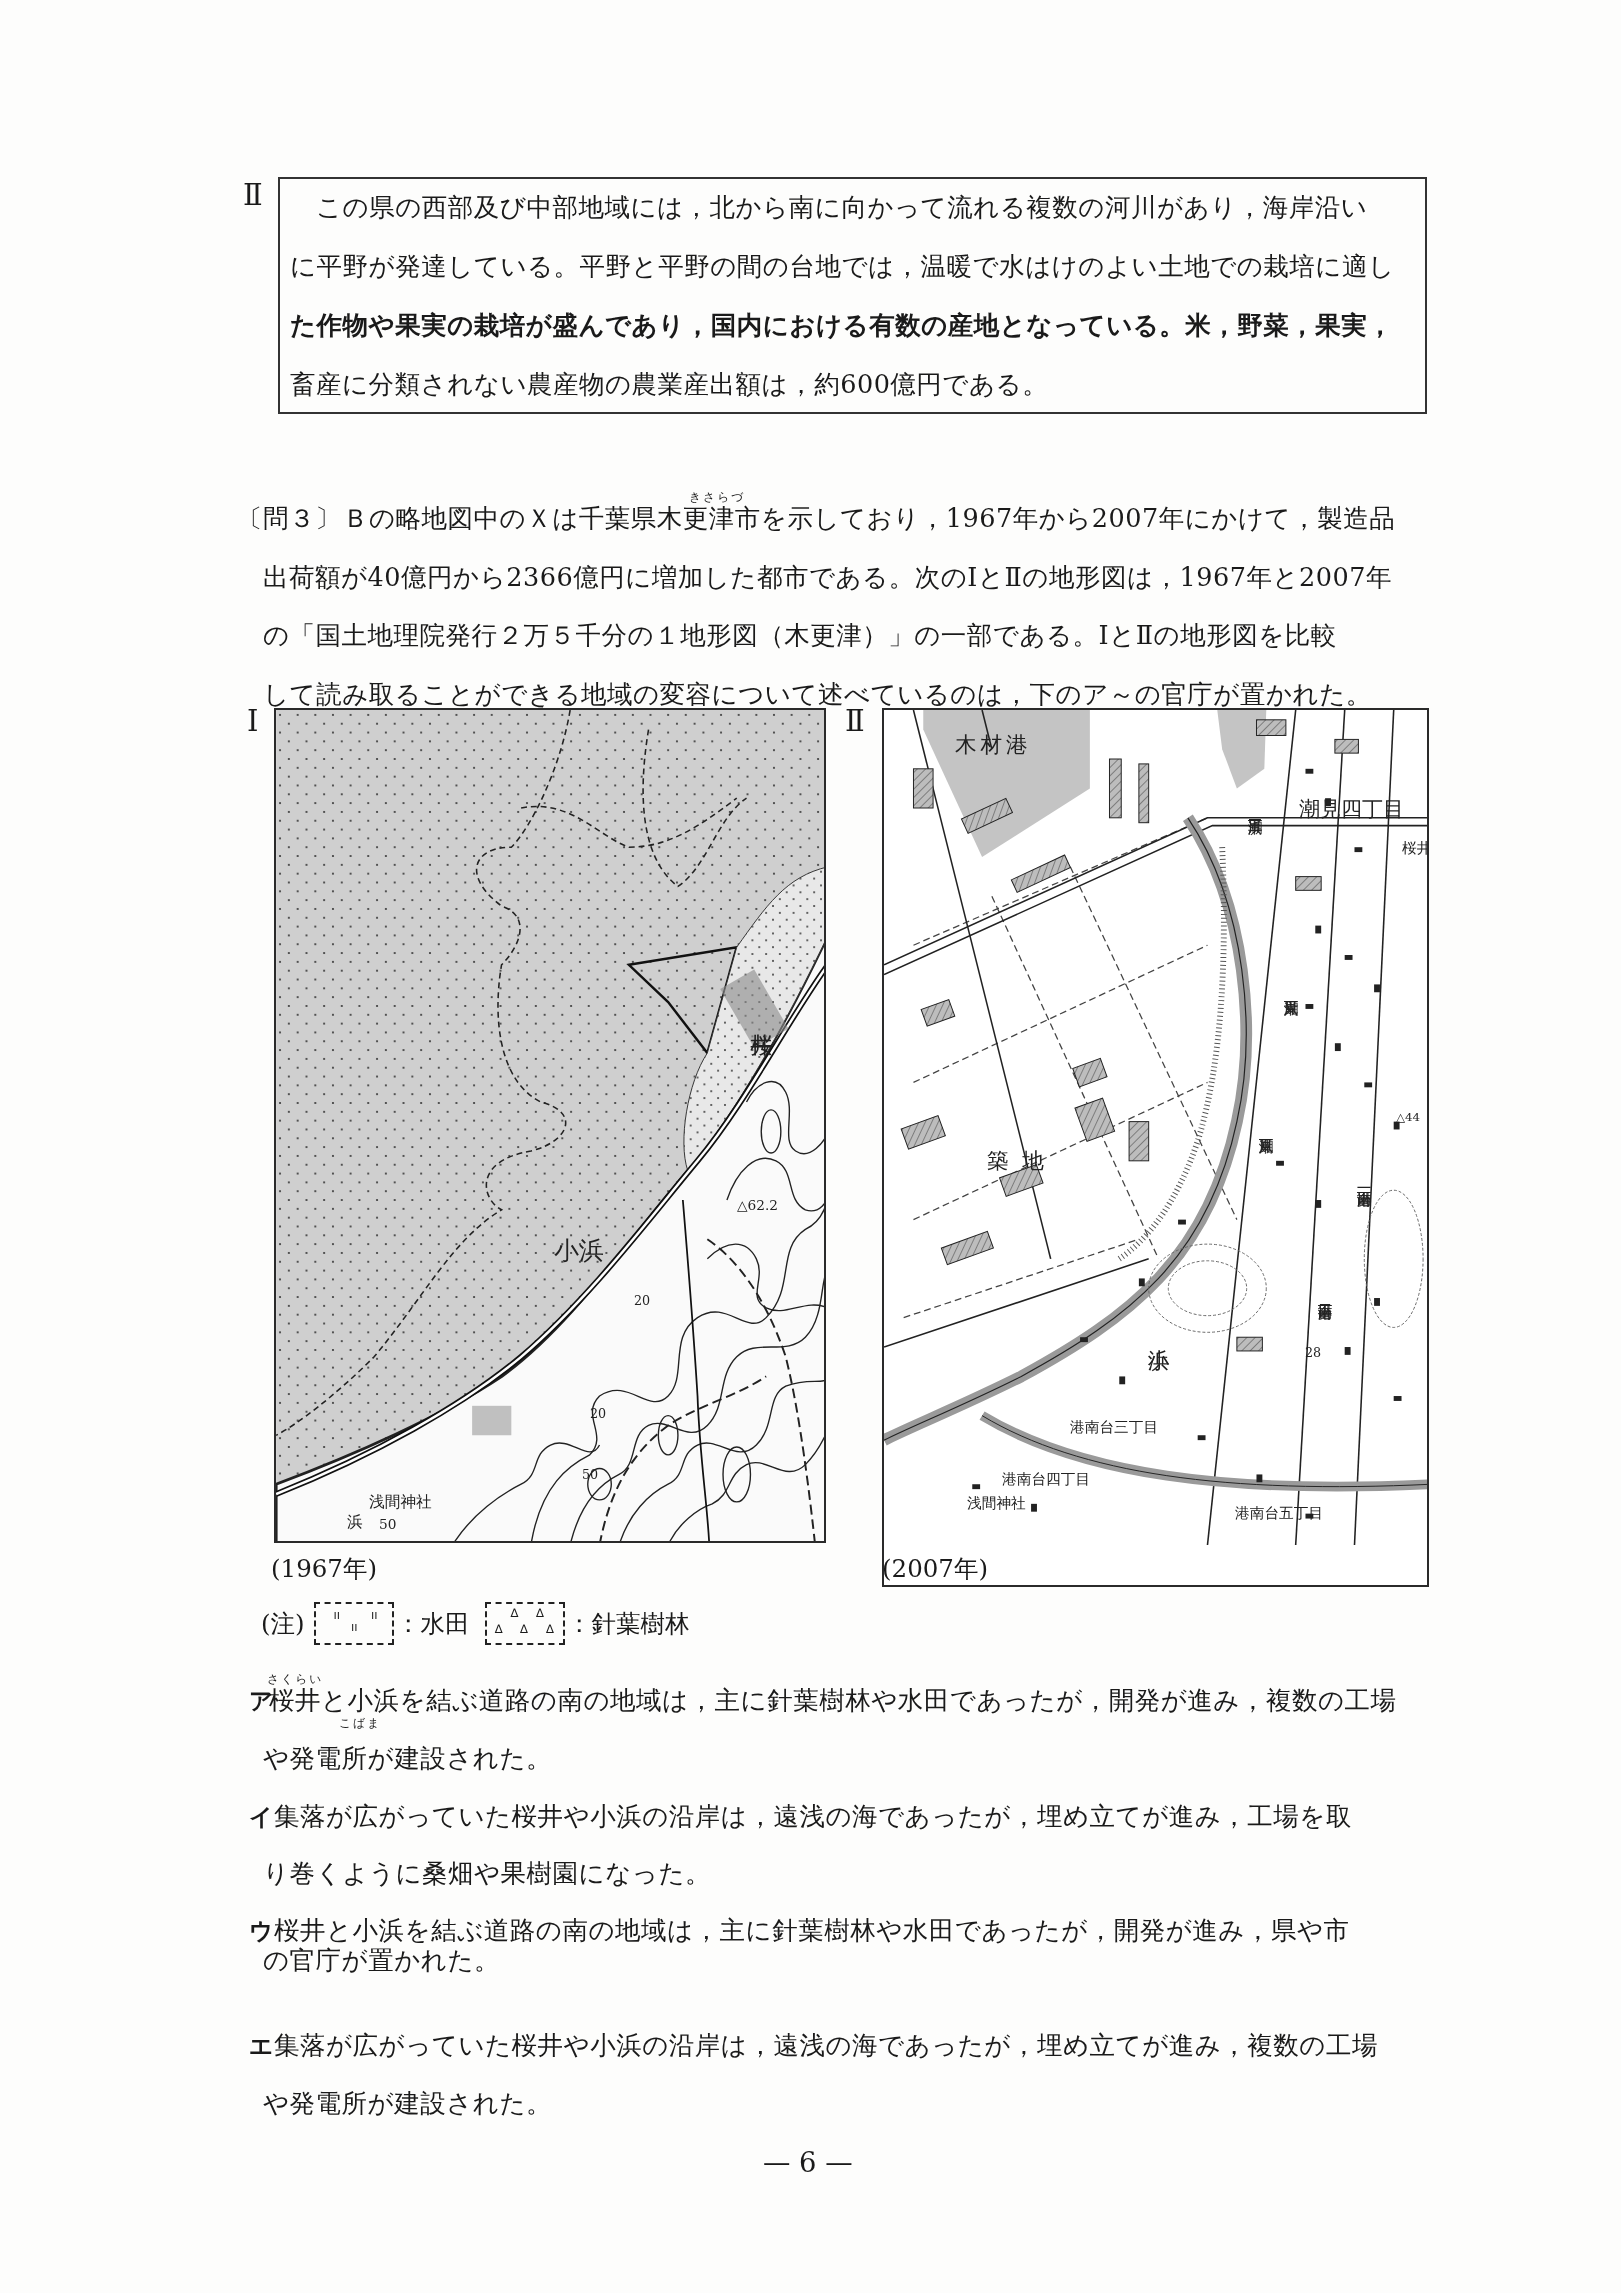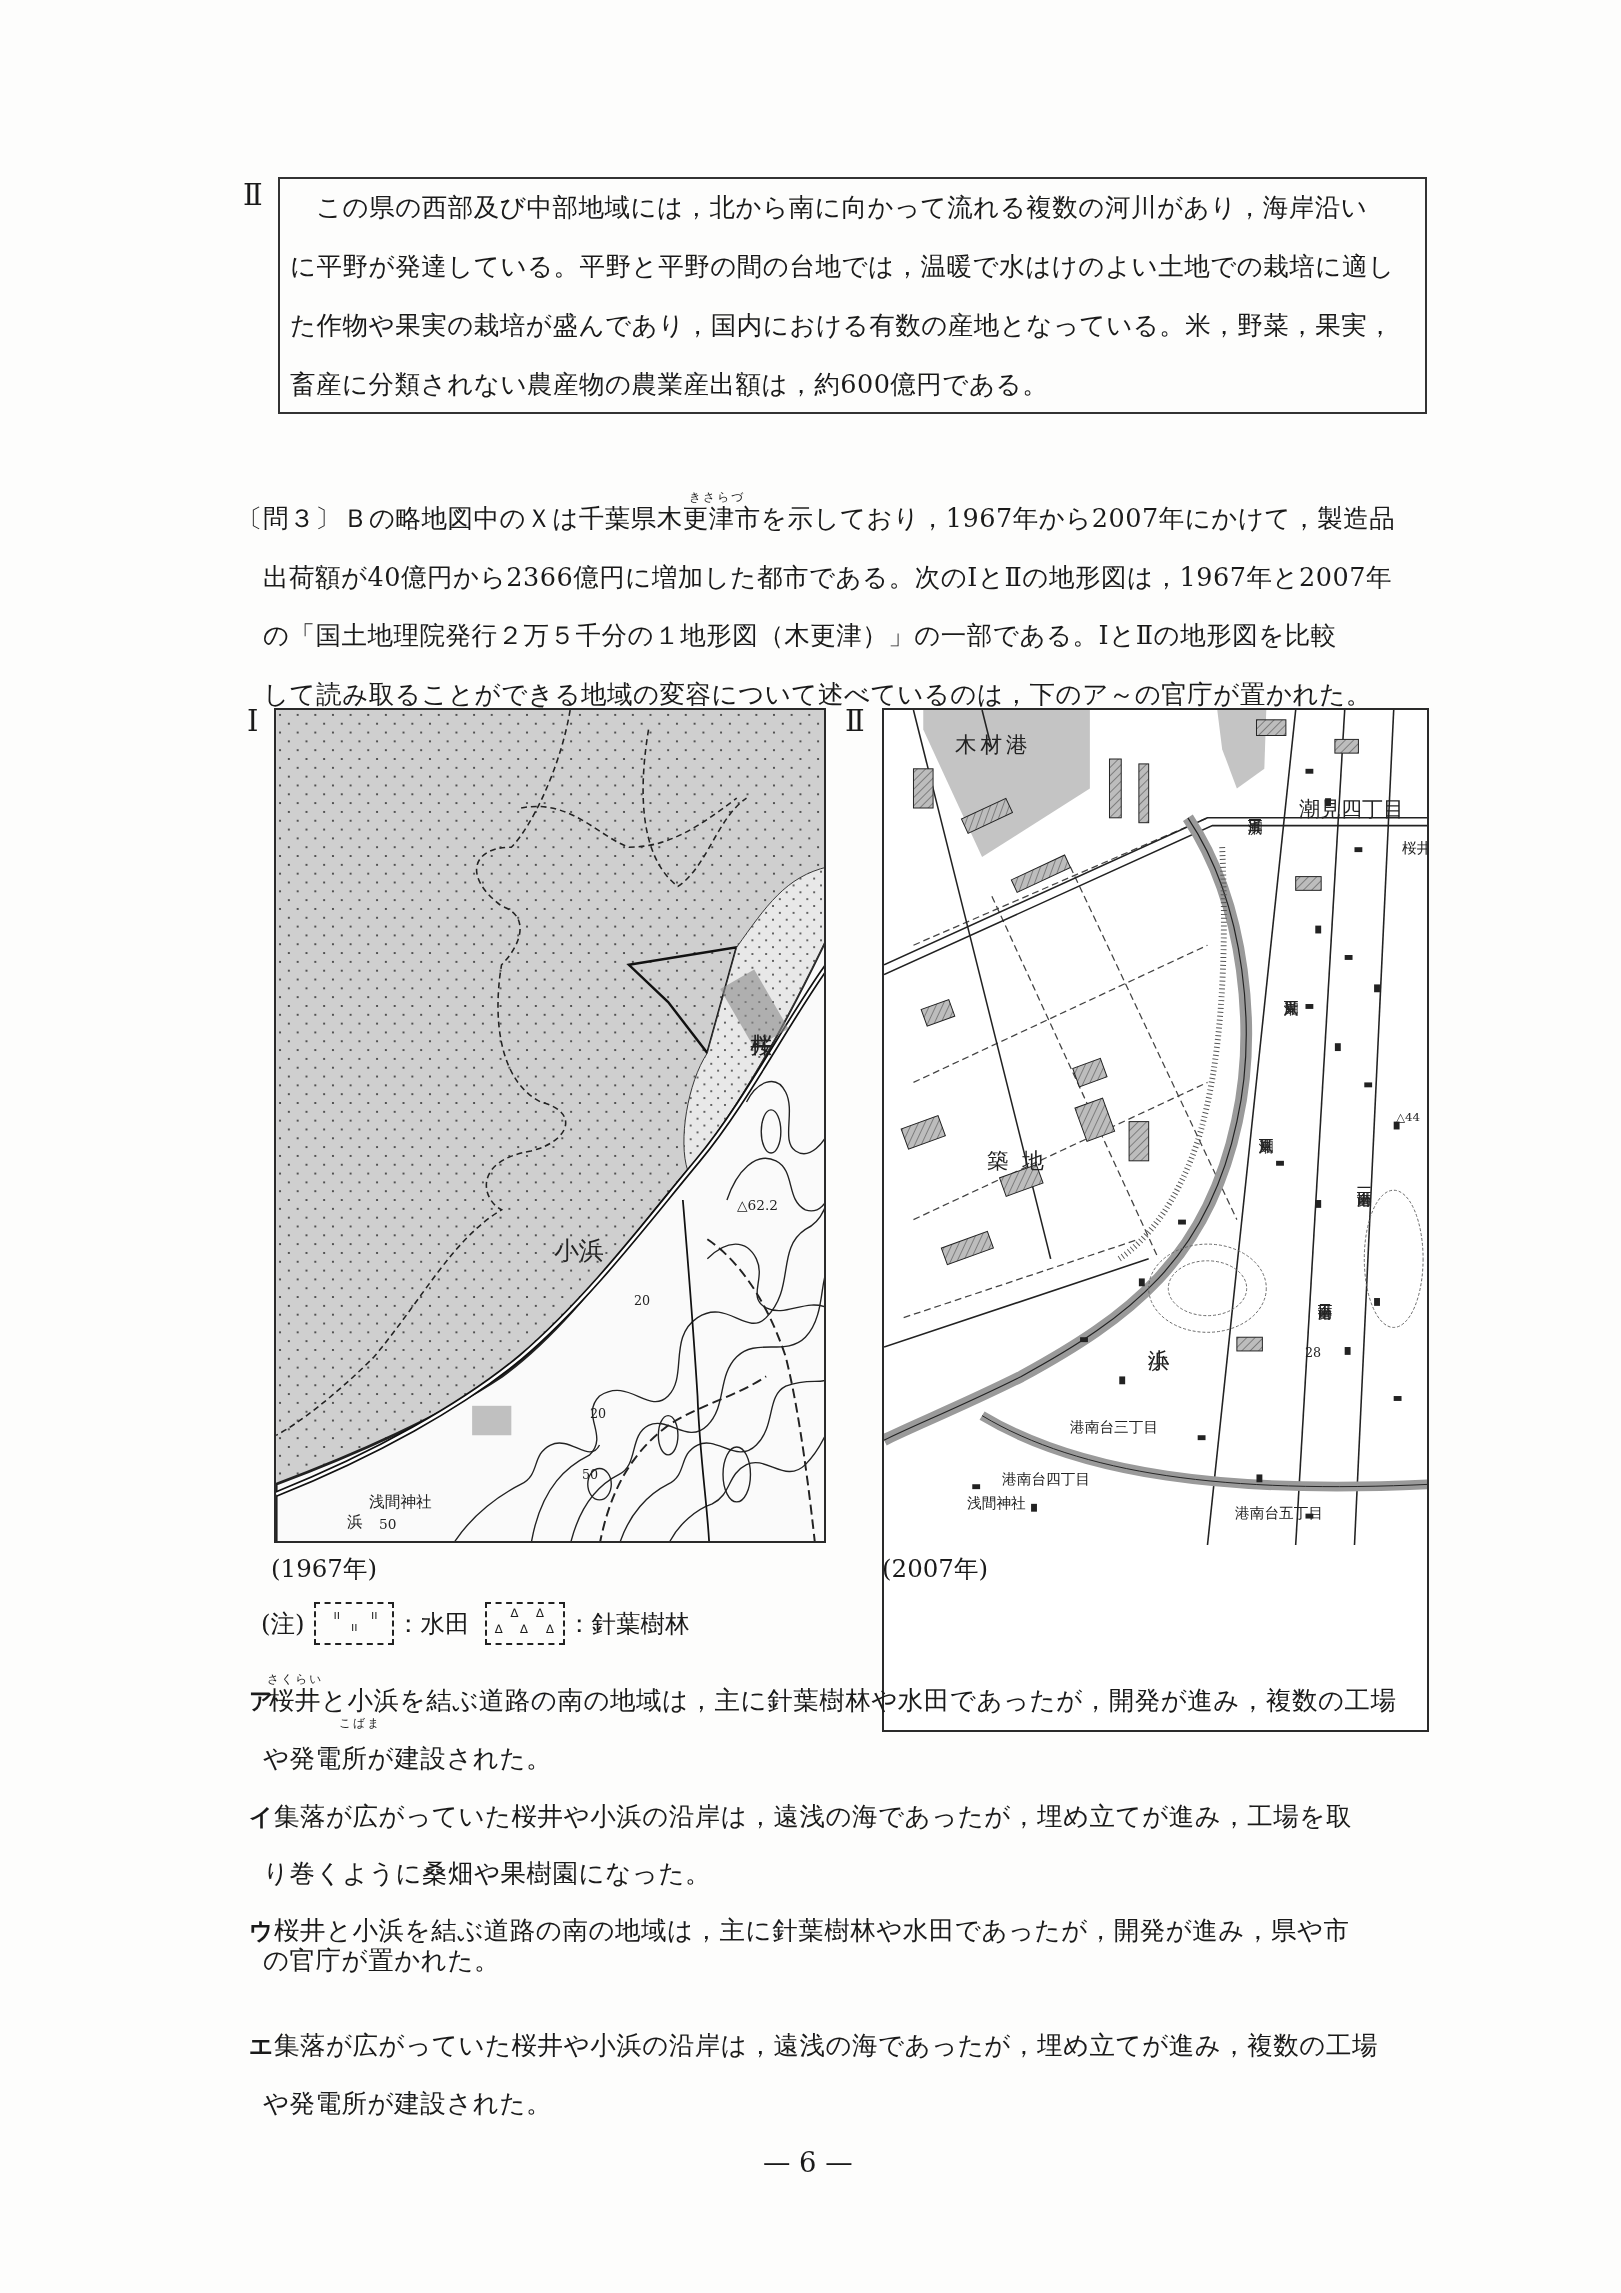--- a/index.html
+++ b/index.html
@@ -22,21 +22,21 @@
   .legend-box span { position:absolute; font-size:11.8px; font-family:"DejaVu Sans",sans-serif; }
   .pagenum { position:absolute; font-size:27.4px; white-space:nowrap; }
 </style>
 </head>
 <body>
 
 <div class="abs roman" style="left:243px; top:178px;">Ⅱ</div>
 <div class="box"></div>
 <div class="line" style="left:316px; top:192px;">この県の西部及び中部地域には，北から南に向かって流れる複数の河川があり，海岸沿い</div>
 <div class="line" style="left:290px; top:251px;">に平野が発達している。平野と平野の間の台地では，温暖で水はけのよい土地での栽培に適し</div>
-<div class="line" style="left:290px; top:310px;">た作物や果実の栽培が盛んであり，国内における有数の産地となっている。米，野菜，果実，</div>
+<div class="line" style="left:290px; top:310px;font-weight:bold;">た作物や果実の栽培が盛んであり，国内における有数の産地となっている。米，野菜，果実，</div>
 <div class="line" style="left:290px; top:369px;">畜産に分類されない農産物の農業産出額は，約600億円である。</div>
 
 <div class="ruby" style="left:689px; top:490px;">きさらづ</div>
 <div class="line" style="left:237px; top:503px;">〔問３〕</div>
 <div class="line" style="left:343px; top:503px;">Ｂの略地図中のＸは千葉県木更津市を示しており，1967年から2007年にかけて，製造品</div>
 <div class="line" style="left:263px; top:562px;">出荷額が40億円から2366億円に増加した都市である。次のⅠとⅡの地形図は，1967年と2007年</div>
 <div class="line" style="left:263px; top:620px;">の「国土地理院発行２万５千分の１地形図（木更津）」の一部である。ⅠとⅡの地形図を比較</div>
 <div class="line" style="left:263px; top:679px;">して読み取ることができる地域の変容について述べているのは，下のア～の官庁が置かれた。</div>
 
 <div class="abs roman" style="left:247px; top:704px;">Ⅰ</div>
@@ -103,21 +103,21 @@
   <div class="maplabel" style="left:358px; top:583px; font-size:12.7px;">20</div>
   <div class="maplabel" style="left:314px; top:696px; font-size:12.7px;">20</div>
   <div class="maplabel" style="left:306px; top:757px; font-size:12.7px;">50</div>
   <div class="maplabel" style="left:103px; top:806px; font-size:13.7px;">50</div>
   <div class="maplabel" style="left:71px; top:802px; font-size:15.7px;">浜</div>
 </div>
 <div class="caption" style="left:271px; top:1552px;">(1967年)</div>
 
 <div class="abs roman" style="left:845px; top:704px;">Ⅱ</div>
 
-<div class="map" style="left:882px; top:708px; width:547px; height:1024px;">
+<div class="map" style="left:882px; top:708px; width:547px; height:879px;">
   <svg width="547" height="835" viewBox="0 0 558 852">
     <defs>
       <pattern id="hatch" width="6" height="6" patternUnits="userSpaceOnUse" patternTransform="rotate(45)">
         <rect width="6" height="6" fill="#bdbdbd"></rect>
         <line x1="0" y1="0" x2="0" y2="6" stroke="#666" stroke-width="1.5"></line>
       </pattern>
     </defs>
     <rect width="558" height="852" fill="#fff"></rect>
 
     <polygon points="40,0 210,0 210,80 100,150 40,20" fill="#c4c4c4"></polygon>

